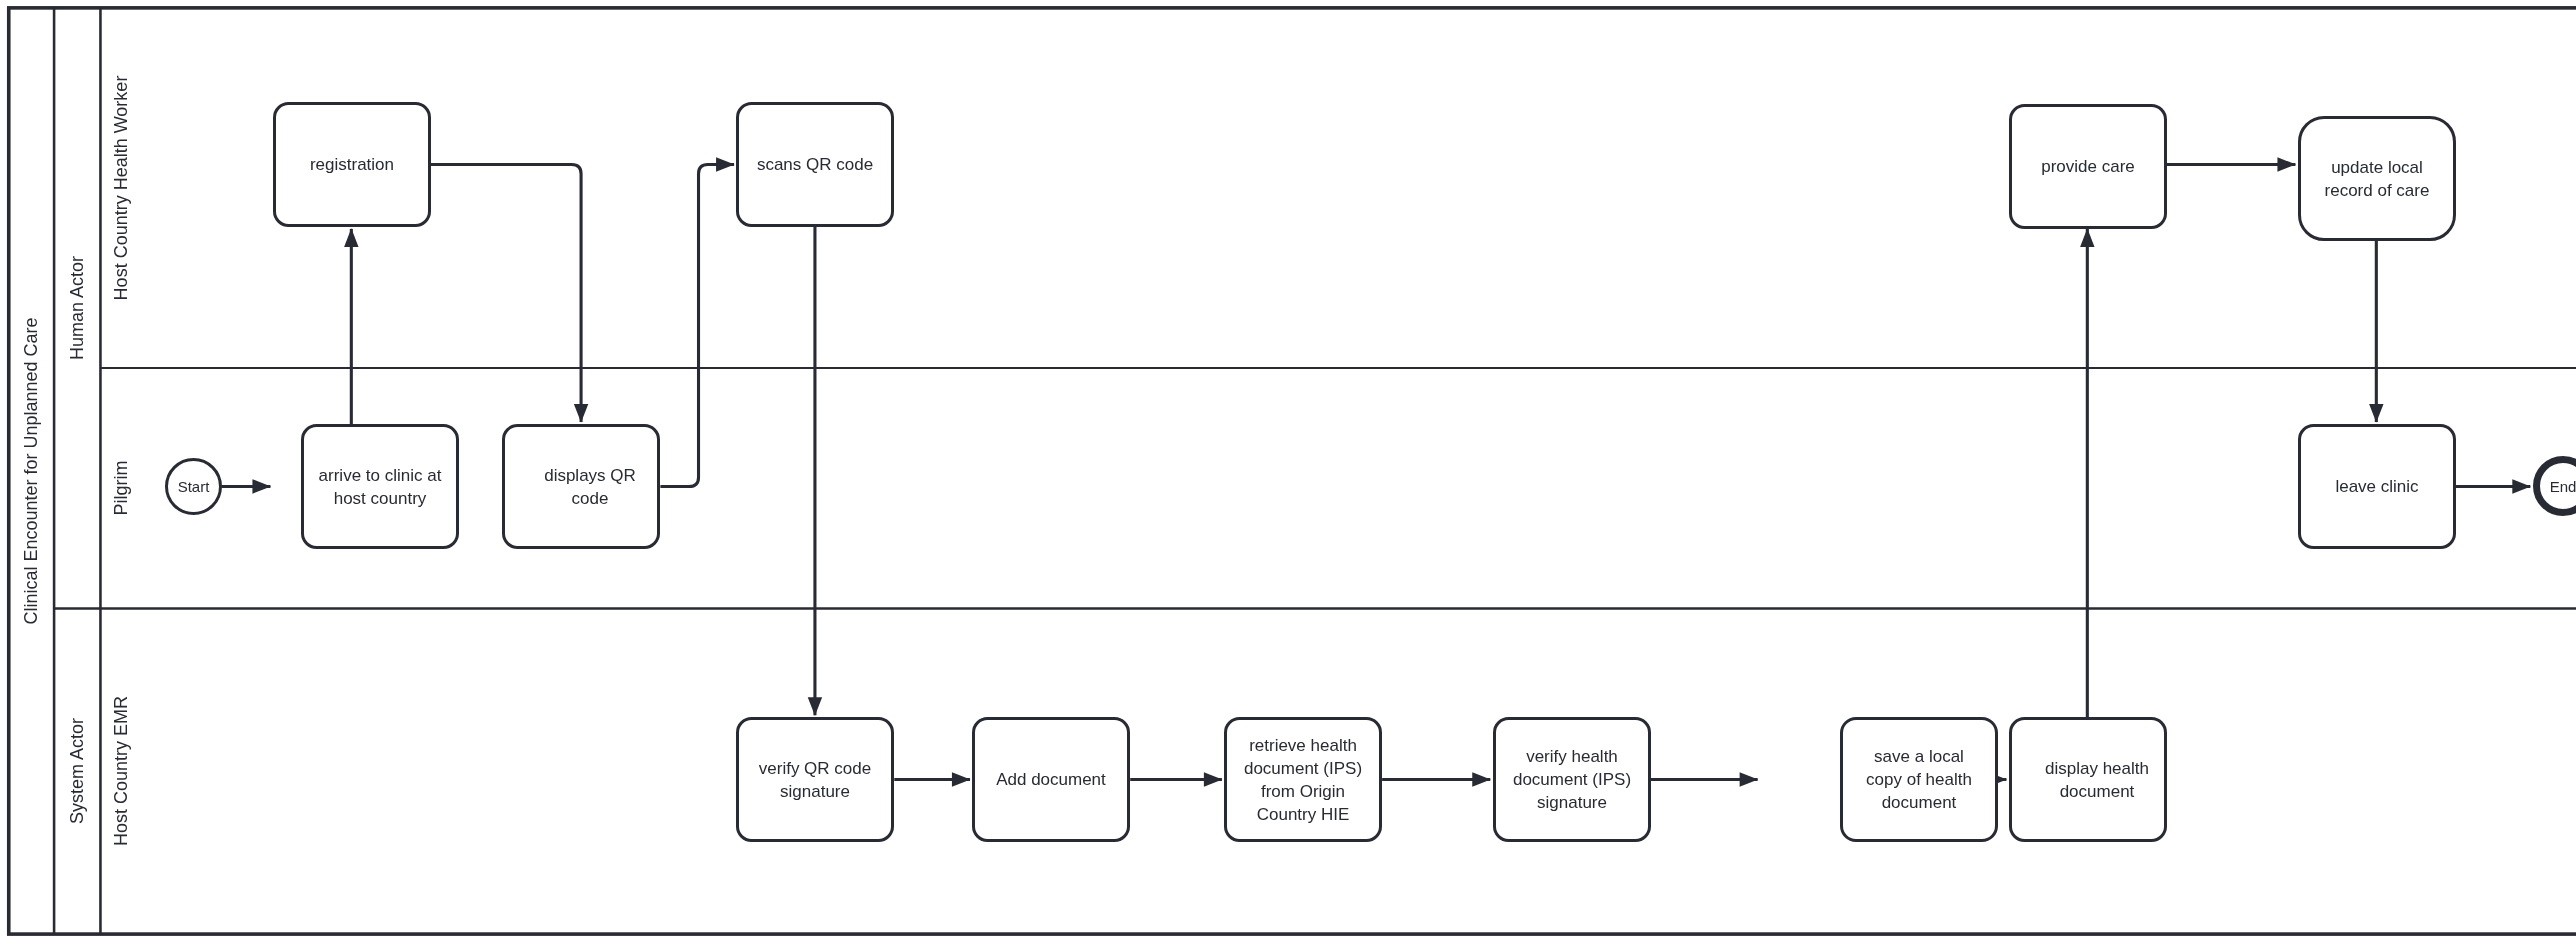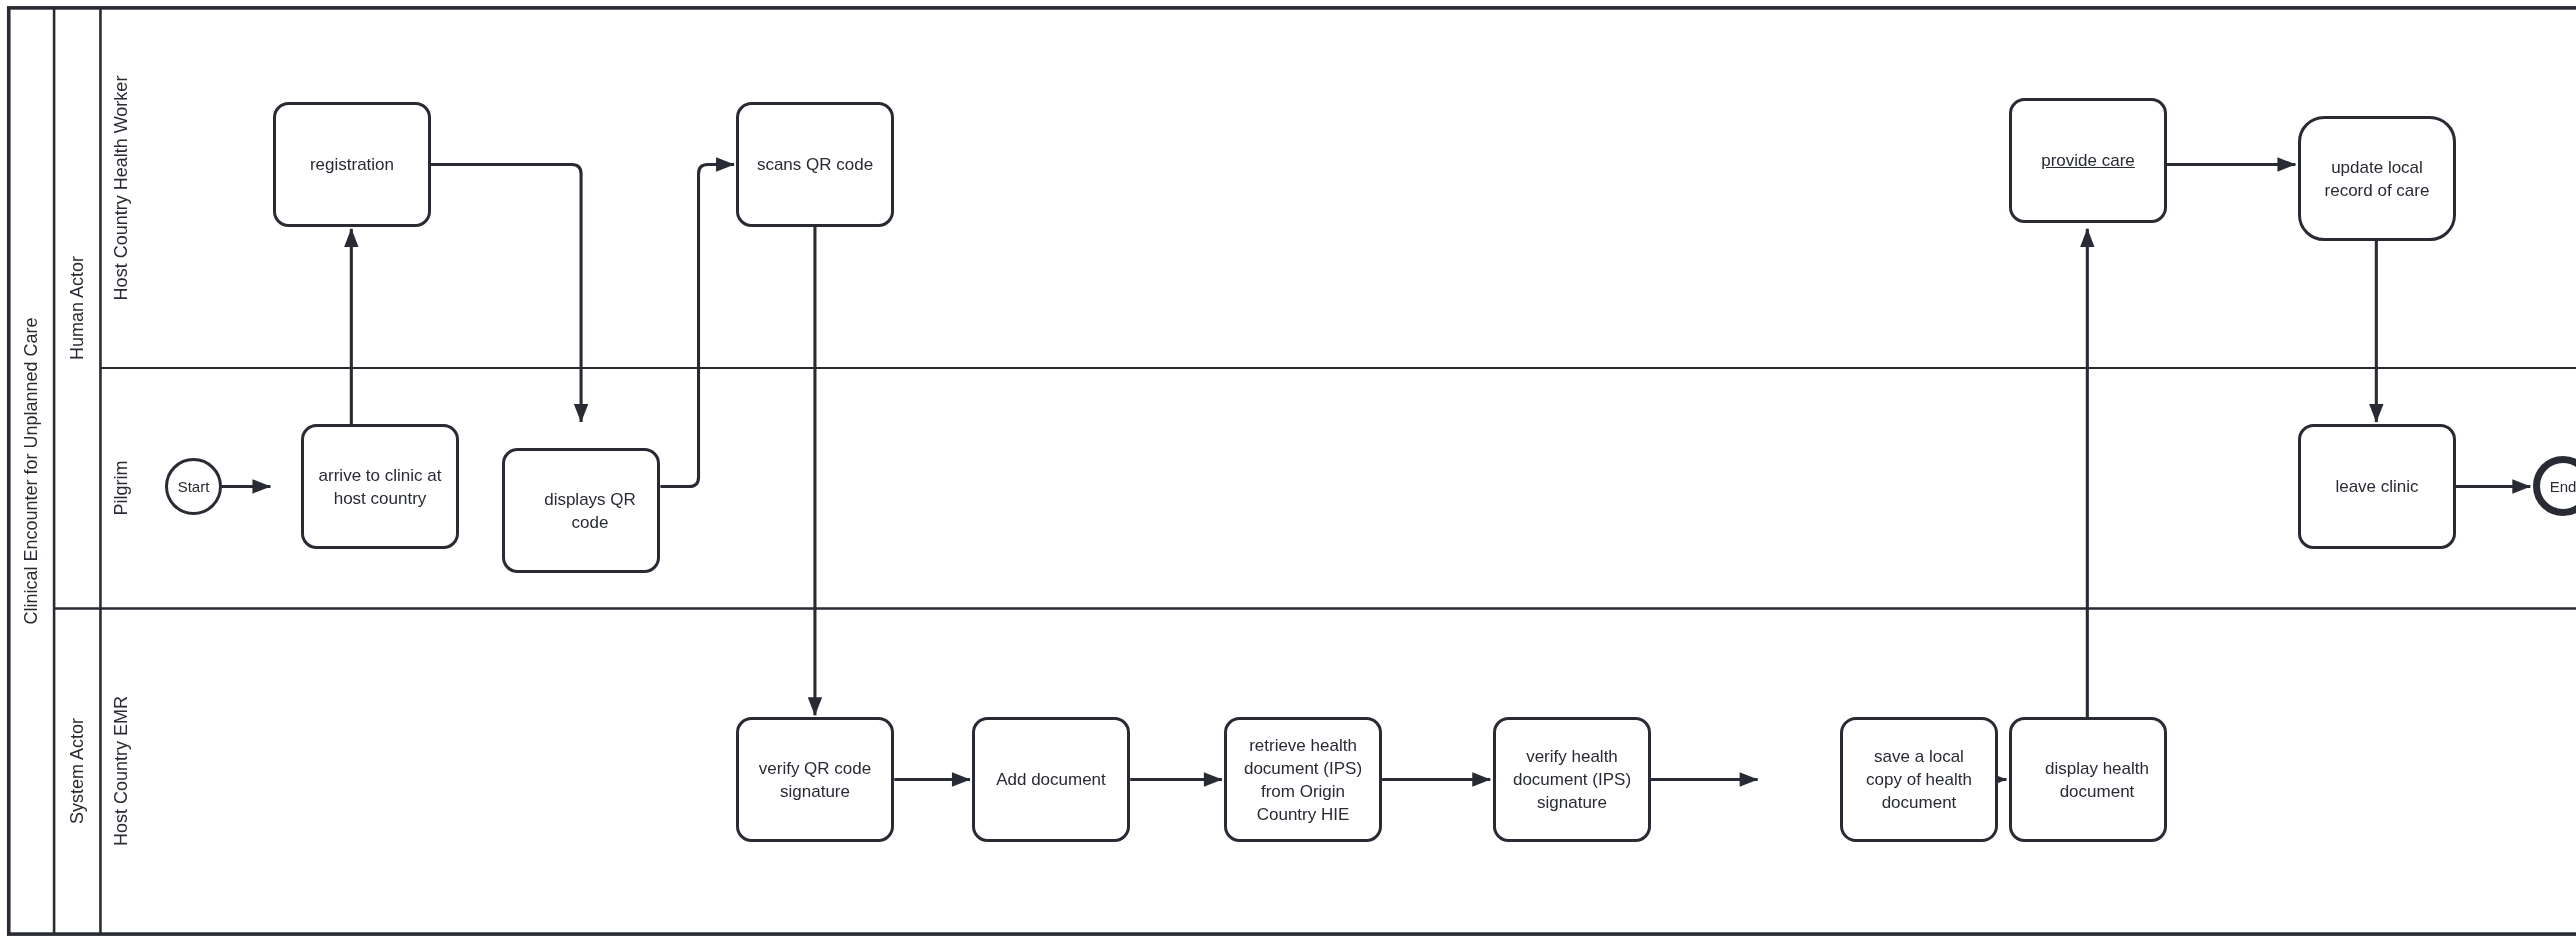--- a/index.html
+++ b/index.html
@@ -96,25 +96,25 @@
   <div class="vlabel" style="left:77px; top:771px;">System Actor</div>
   <div class="vlabel" style="left:121px; top:188px;">Host Country Health Worker</div>
   <div class="vlabel" style="left:121px; top:488px;">Pilgrim</div>
   <div class="vlabel" style="left:121px; top:771px;">Host Country EMR</div>
 
   <div class="event start">Start</div>
   <div class="event end">End</div>
 
   <div class="task" style="left:736px; top:102px;">scans QR code</div>
   <div class="task" style="left:273px; top:102px;">registration</div>
-  <div class="task" style="left:2009px; top:98px;text-decoration:underline;">provide care</div>
+  <div class="task" style="left:2009px; top:104px;">provide care</div>
   <div class="task" style="left:2298px; top:116px;border-radius:26px;">update local record of care</div>
 
   <div class="task" style="left:273px; top:424px;margin-left:28px;">arrive to clinic at host country</div>
-  <div class="task" style="left:502px; top:448px;padding-left:32px;">displays QR code</div>
+  <div class="task" style="left:502px; top:424px;padding-left:32px;">displays QR code</div>
   <div class="task" style="left:736px; top:717px;">verify QR code signature</div>
 
   <div class="task" style="left:2298px; top:424px;">leave clinic</div>
   <div class="task" style="left:972px; top:717px;">Add document</div>
   <div class="task" style="left:1224px; top:717px;">retrieve health document (IPS) from Origin Country HIE</div>
   <div class="task" style="left:1493px; top:717px;">verify health document (IPS) signature</div>
   <div class="task" style="left:1840px; top:717px;border-radius:16px;">save a local copy of health document</div>
   <div class="task" style="left:2009px; top:717px;padding-left:32px;">display health document</div>
 
 </div>

